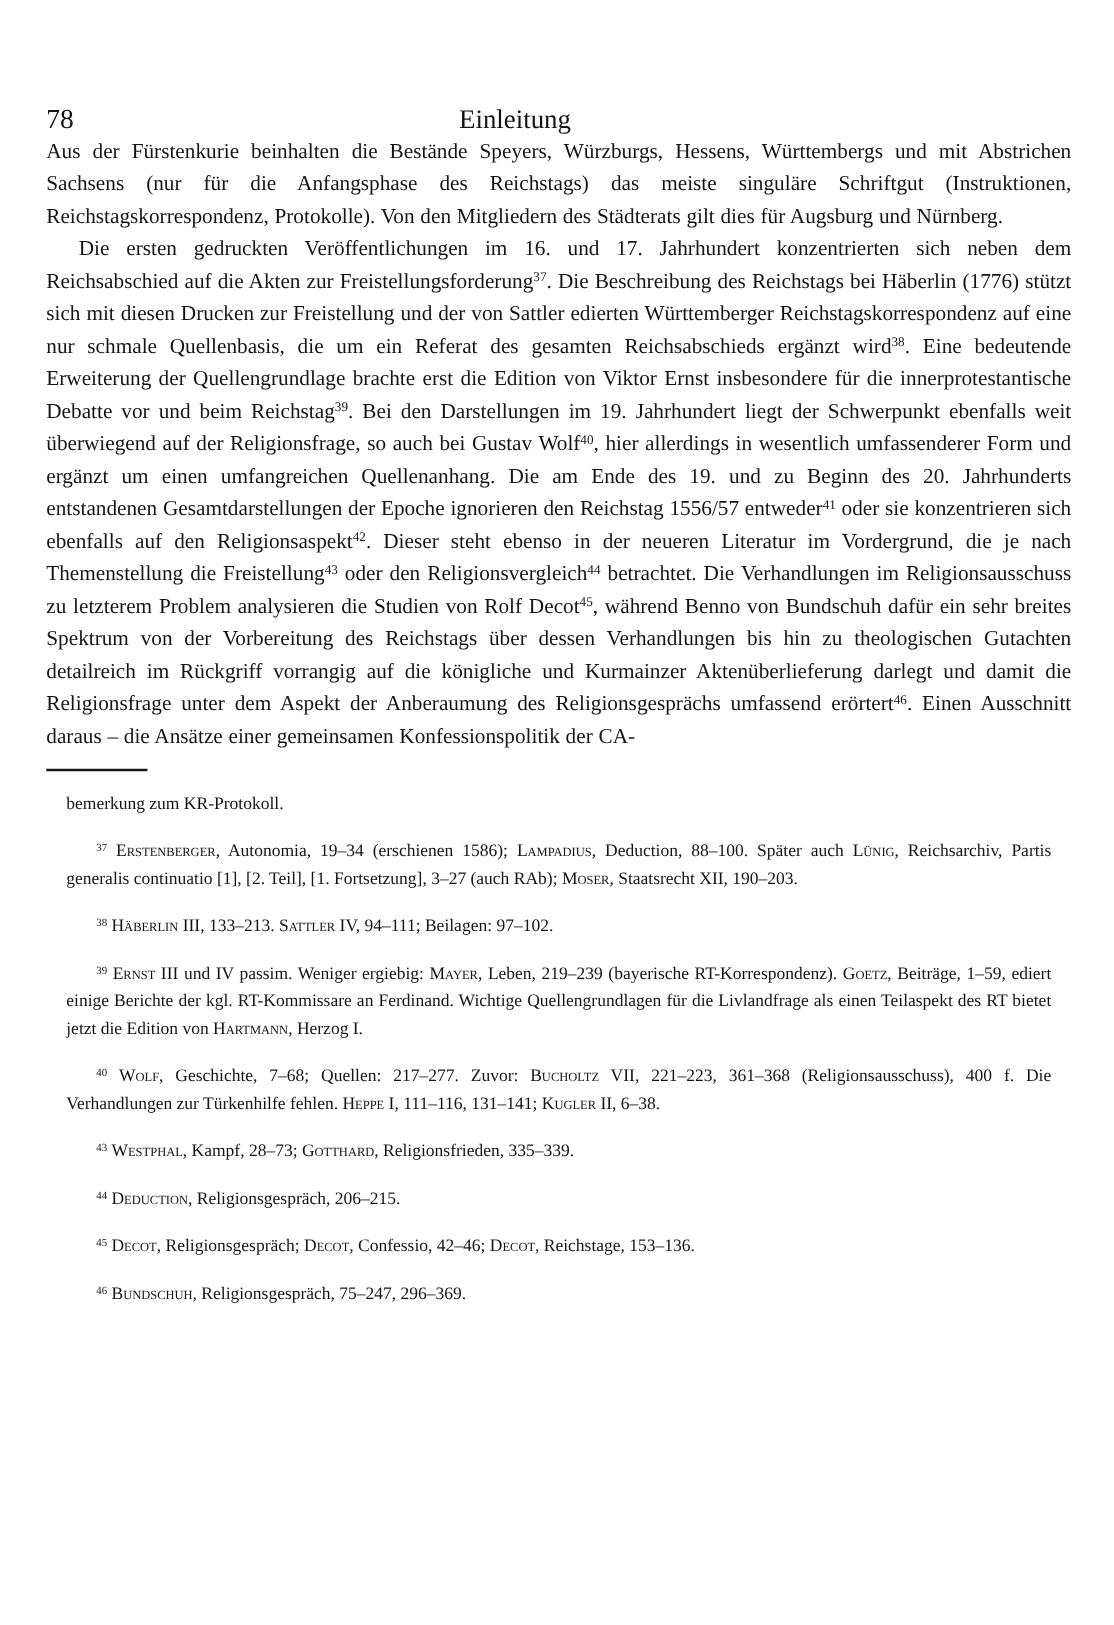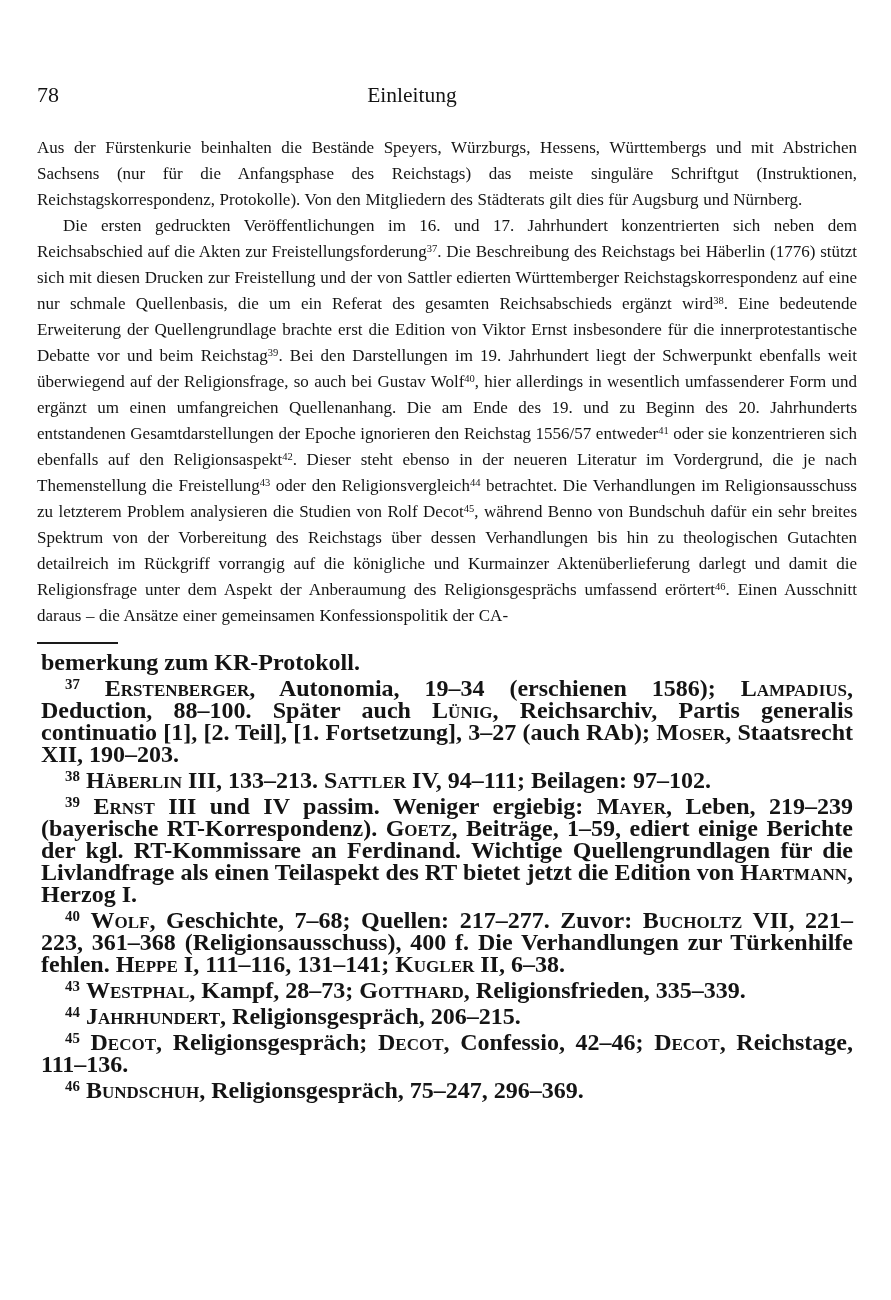--- a/index.html
+++ b/index.html
@@ -16,21 +16,21 @@
     background: #ffffff;
     color: #141414;
     font-family: "Liberation Serif", "DejaVu Serif", serif;
     overflow: hidden;
   }
   .pagehead {
     position: relative;
     height: 26px;
     font-size: 21.5px;
     line-height: 26px;
-    margin-bottom: 27px;
+    margin-bottom: 0;
   }
   .pagenum {
     position: absolute;
     left: 0;
     top: 0;
     font-size: 22px;
   }
   .runhead {
     position: absolute;
     left: 375px;
@@ -53,25 +53,24 @@
     vertical-align: baseline;
     top: -0.45em;
   }
   .fnrule {
     width: 81px;
     height: 0;
     border-top: 2px solid #1a1a1a;
     margin: 13px 0 7px 0;
   }
   .footnotes p.fn {
-    margin: 4px;
-    font-size: 24px;
+    margin: 16px;
+    font-size: 14px;
     line-height: 22px;
     text-align: justify;
-    font-weight: bold;
   }
   .footnotes p.fn.indent { text-indent: 24px; }
   .sc { font-variant: small-caps; }
 </style>
 </head>
 <body>
 
 <div class="page">
   <div class="pagehead">
     <span class="pagenum">78</span>
@@ -85,17 +84,17 @@
 
   <div class="fnrule"></div>
 
   <div class="footnotes">
     <p class="fn cont">bemerkung zum KR-Protokoll.</p>
   <p class="fn indent"><sup>37</sup> <span class="sc">Erstenberger</span><span>, Autonomia, 19–34 (erschienen 1586); </span><span class="sc">Lampadius</span><span>, Deduction, 88–100. Später auch </span><span class="sc">Lünig</span><span>, Reichsarchiv, Partis generalis continuatio [1], [2. Teil], [1. Fortsetzung], 3–27 (auch RAb); </span><span class="sc">Moser</span><span>, Staatsrecht XII, 190–203.</span></p>
       <p class="fn indent"><sup>38</sup> <span class="sc">Häberlin</span><span> III, 133–213. </span><span class="sc">Sattler</span><span> IV, 94–111; Beilagen: 97–102.</span></p>
       <p class="fn indent"><sup>39</sup> <span class="sc">Ernst</span><span> III und IV passim. Weniger ergiebig: </span><span class="sc">Mayer</span><span>, Leben, 219–239 (bayerische RT-Korrespondenz). </span><span class="sc">Goetz</span><span>, Beiträge, 1–59, ediert einige Berichte der kgl. RT-Kommissare an Ferdinand. Wichtige Quellengrundlagen für die Livlandfrage als einen Teilaspekt des RT bietet jetzt die Edition von </span><span class="sc">Hartmann</span><span>, Herzog I.</span></p>
       <p class="fn indent"><sup>40</sup> <span class="sc">Wolf</span><span>, Geschichte, 7–68; Quellen: 217–277. Zuvor: </span><span class="sc">Bucholtz</span><span> VII, 221–223, 361–368 (Religionsausschuss), 400 f. Die Verhandlungen zur Türkenhilfe fehlen. </span><span class="sc">Heppe</span><span> I, 111–116, 131–141; </span><span class="sc">Kugler</span><span> II, 6–38.</span></p>
       <p class="fn indent"><sup>43</sup> <span class="sc">Westphal</span><span>, Kampf, 28–73; </span><span class="sc">Gotthard</span><span>, Religionsfrieden, 335–339.</span></p>
-      <p class="fn indent"><sup>44</sup> <span class="sc">Jahrhundert</span><span>, Religionsgespräch, 206–215.</span></p>
-      <p class="fn indent"><sup>45</sup> <span class="sc">Decot</span><span>, Religionsgespräch; </span><span class="sc">Decot</span><span>, Confessio, 42–46; </span><span class="sc">Decot</span><span>, Reichstage, 111–136.</span></p>
+      <p class="fn indent"><sup>44</sup> <span class="sc">Deduction</span><span>, Religionsgespräch, 206–215.</span></p>
+      <p class="fn indent"><sup>45</sup> <span class="sc">Decot</span><span>, Religionsgespräch; </span><span class="sc">Decot</span><span>, Confessio, 42–46; </span><span class="sc">Decot</span><span>, Reichstage, 153–136.</span></p>
       <p class="fn indent"><sup>46</sup> <span class="sc">Bundschuh</span><span>, Religionsgespräch, 75–247, 296–369.</span></p>
     </div>
 </div>
 
 </body></html>

